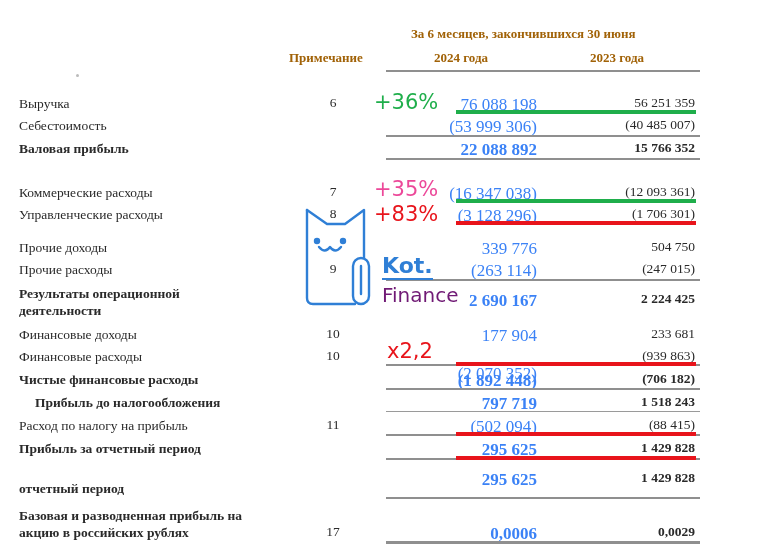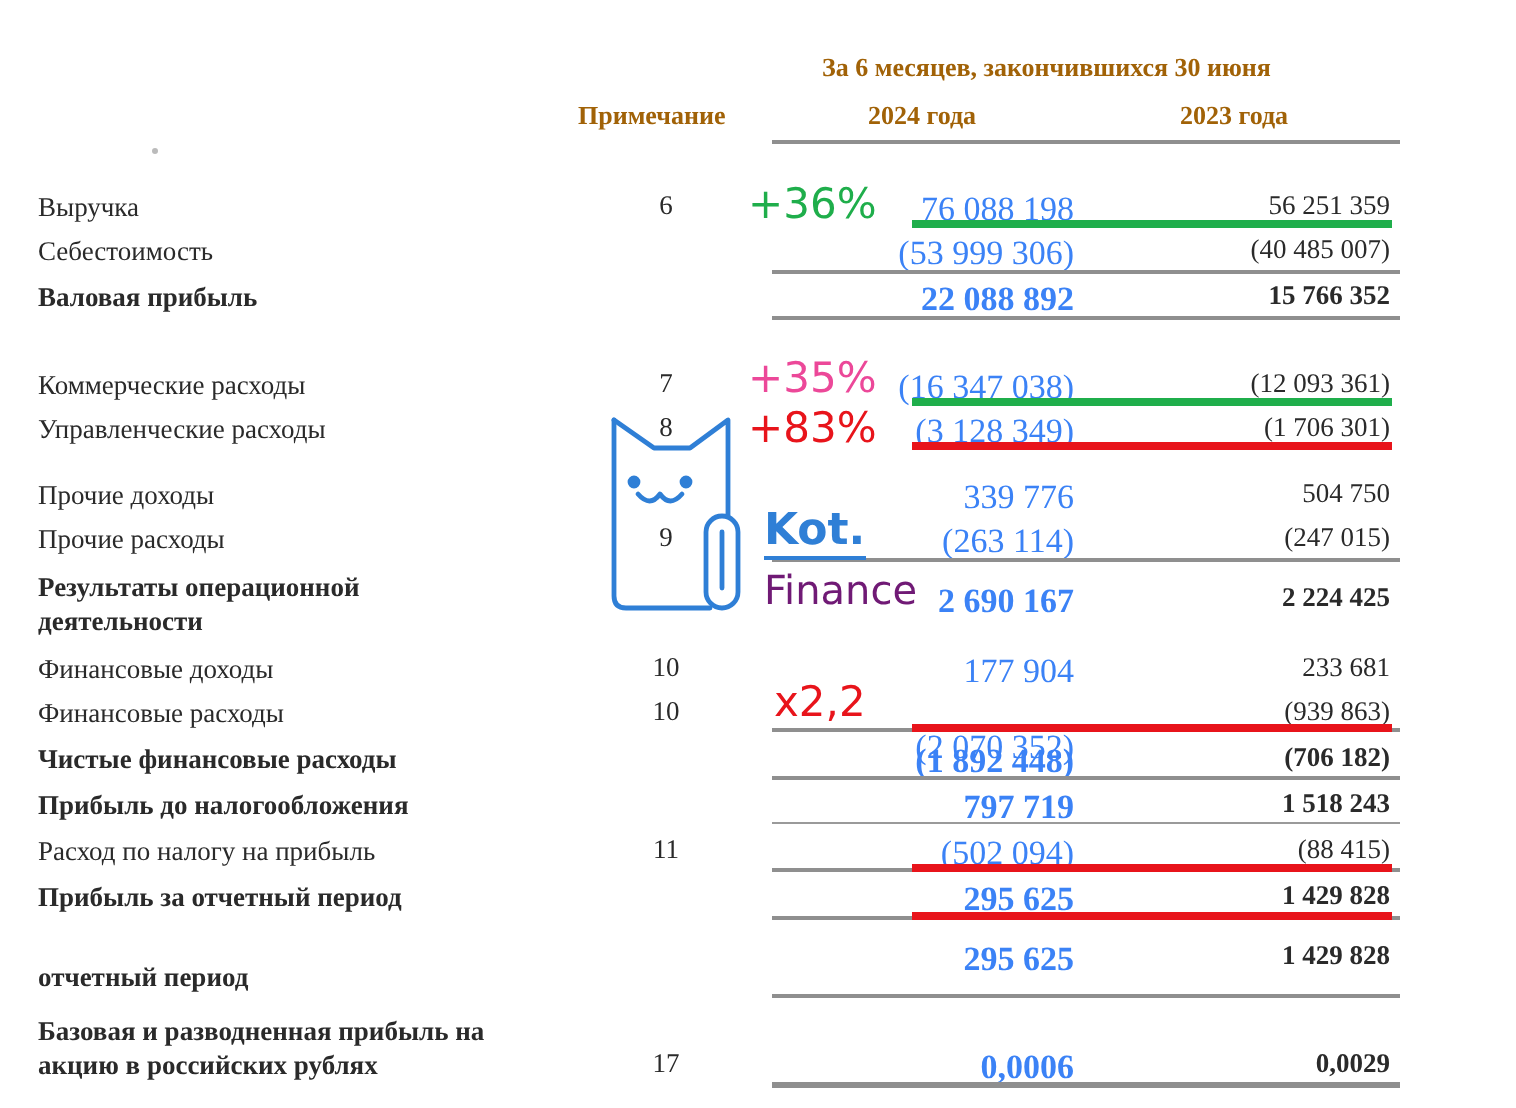--- a/index.html
+++ b/index.html
@@ -47,21 +47,21 @@
 <div class="rule" style="top:158px;"></div>
 
 <div class="label" style="top:184px;">Коммерческие расходы</div>
 <div class="note" style="top:184px;">7</div>
 <div class="v24" style="top:184px;">(16 347 038)</div>
 <div class="v23" style="top:184px;">(12 093 361)</div>
 <div class="hl" style="top:199px;background:#1fae4b;"></div>
 
 <div class="label" style="top:206px;">Управленческие расходы</div>
 <div class="note" style="top:206px;">8</div>
-<div class="v24" style="top:206px;">(3 128 349)</div>
+<div class="v24" style="top:206px;">(3 128 296)</div>
 <div class="v23" style="top:206px;">(1 706 301)</div>
 <div class="hl" style="top:221px;background:#e8141b;"></div>
 
 <div class="label" style="top:239px;">Прочие доходы</div>
 <div class="v24" style="top:239px;">339 776</div>
 <div class="v23" style="top:239px;">504 750</div>
 
 <div class="label" style="top:261px;">Прочие расходы</div>
 <div class="note" style="top:261px;">9</div>
 <div class="v24" style="top:261px;">(263 114)</div>
@@ -85,21 +85,21 @@
 <div class="v24" style="top:364px;">(2 070 352)</div>
 <div class="v23" style="top:348px;">(939 863)</div>
 <div class="rule" style="top:364px;"></div>
 <div class="hl" style="top:362px;background:#e8141b;"></div>
 
 <div class="label b" style="top:371px;">Чистые финансовые расходы</div>
 <div class="v24 b" style="top:371px;">(1 892 448)</div>
 <div class="v23 b" style="top:371px;">(706 182)</div>
 <div class="rule" style="top:388px;"></div>
 
-<div class="label b" style="top:394px;">Прибыль до налогообложения</div>
+<div class="label b" style="top:394px;margin-left:16px;">Прибыль до налогообложения</div>
 <div class="v24 b" style="top:394px;">797 719</div>
 <div class="v23 b" style="top:394px;">1 518 243</div>
 <div class="rule thin" style="top:411px;"></div>
 
 <div class="label" style="top:417px;">Расход по налогу на прибыль</div>
 <div class="note" style="top:417px;">11</div>
 <div class="v24" style="top:417px;">(502 094)</div>
 <div class="v23" style="top:417px;">(88 415)</div>
 <div class="rule" style="top:434px;"></div>
 <div class="hl" style="top:432px;background:#e8141b;"></div>

